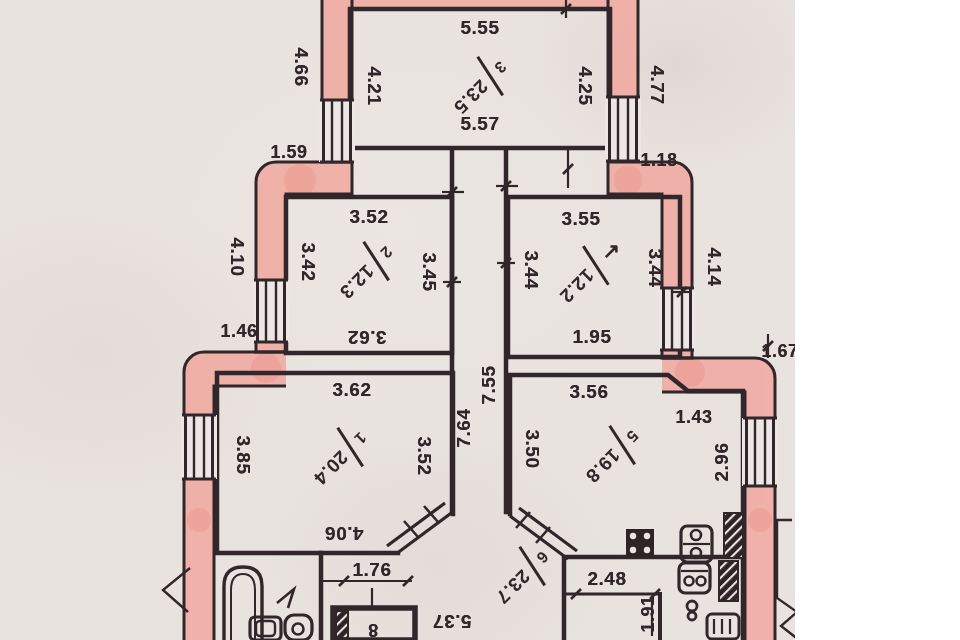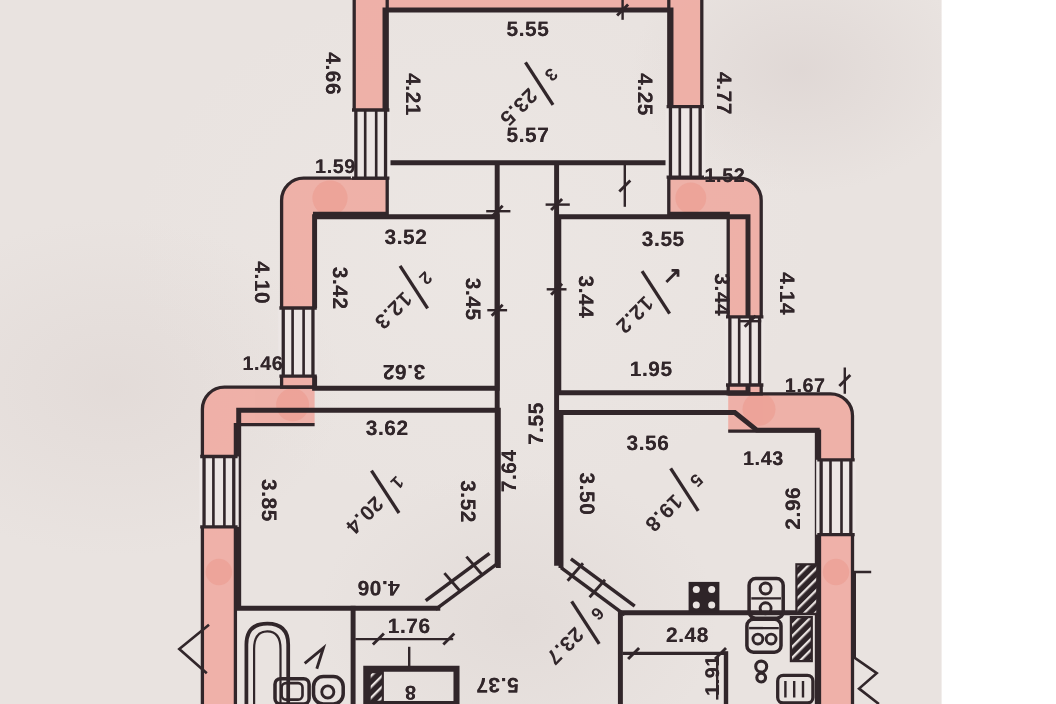--- a/index.html
+++ b/index.html
@@ -2,21 +2,21 @@
 <html><head>
 <meta charset="utf-8">
 <style>
   :root{
     --ink:#31262a;
     --paper:#e9e3e0;
     --pink:#f0a69c;
   }
   html,body{margin:0;padding:0;}
   #stage{
-    position:relative;width:856px;height:640px;overflow:hidden;
+    position:relative;width:795px;height:640px;overflow:hidden;
     background:
       radial-gradient(220px 160px at 85% 10%, rgba(209,198,196,.38), transparent 70%),
       radial-gradient(300px 220px at 12% 55%, rgba(214,203,200,.32), transparent 70%),
       radial-gradient(260px 200px at 55% 88%, rgba(210,200,197,.28), transparent 70%),
       radial-gradient(420px 320px at 50% 35%, rgba(238,233,230,.5), transparent 75%),
       var(--paper);
     font-family:"Liberation Sans", sans-serif;
     color:var(--ink);
     text-align:right;
   }
@@ -276,53 +276,53 @@
   </g>
 </svg>
 
 <span class="lab" style="left:480px;top:28px">5.55</span>
 <span class="lab r90" style="left:374px;top:86px">4.21</span>
 <span class="lab r90" style="left:585px;top:86px">4.25</span>
 <span class="lab" style="left:480px;top:124px">5.57</span>
 
 <span class="lab r90" style="left:301px;top:67px">4.66</span>
 <span class="lab r90" style="left:657px;top:85px">4.77</span>
-<span class="lab sm" style="left:305px;top:152px">1.59</span>
-<span class="lab sm" style="left:659px;top:160px">1.52</span>
+<span class="lab sm" style="left:289px;top:152px">1.59</span>
+<span class="lab sm" style="left:659px;top:160px">1.18</span>
 <span class="lab r90" style="left:237px;top:257px">4.10</span>
 <span class="lab r90" style="left:714px;top:267px">4.14</span>
 <span class="lab sm" style="left:239px;top:331px">1.46</span>
-<span class="lab sm" style="left:732px;top:351px">1.67</span>
+<span class="lab sm" style="left:780px;top:351px">1.67</span>
 
 <span class="lab" style="left:369px;top:217px">3.52</span>
 <span class="lab r90" style="left:308px;top:262px">3.42</span>
 <span class="lab r90" style="left:429px;top:272px">3.45</span>
 <span class="lab r180" style="left:367px;top:337px">3.62</span>
 
-<span class="lab" style="left:603px;top:219px">3.55</span>
+<span class="lab" style="left:581px;top:219px">3.55</span>
 <span class="lab r90" style="left:531px;top:270px">3.44</span>
 <span class="lab r90" style="left:655px;top:268px">3.44</span>
 <span class="lab" style="left:592px;top:337px">1.95</span>
 
 <span class="lab rm90" style="left:489px;top:385px">7.55</span>
 <span class="lab rm90" style="left:464px;top:428px">7.64</span>
 
 <span class="lab" style="left:352px;top:390px">3.62</span>
 <span class="lab r90" style="left:243px;top:455px">3.85</span>
 <span class="lab r90" style="left:424px;top:456px">3.52</span>
 <span class="lab r180" style="left:344px;top:533px">4.06</span>
 
-<span class="lab" style="left:589px;top:404px">3.56</span>
+<span class="lab" style="left:589px;top:392px">3.56</span>
 <span class="lab sm" style="left:694px;top:417px">1.43</span>
 <span class="lab r90" style="left:532px;top:449px">3.50</span>
 <span class="lab rm90" style="left:722px;top:462px">2.96</span>
 
 <span class="lab" style="left:372px;top:570px">1.76</span>
 <span class="lab r180" style="left:452px;top:621px">5.37</span>
-<span class="lab" style="left:625px;top:579px">2.48</span>
+<span class="lab" style="left:607px;top:579px">2.48</span>
 <span class="lab rm90 sm" style="left:648px;top:614px">1.91</span>
 <span class="lab r180 sm" style="left:373px;top:629px">8</span>
 
 <div class="arealabel" style="left:480px;top:87px">
   <span class="num">3</span>
   <span class="slash"></span>
   <span class="area">23.5</span>
 </div>
 <div class="arealabel" style="left:366px;top:272px">
   <span class="num">2</span>

